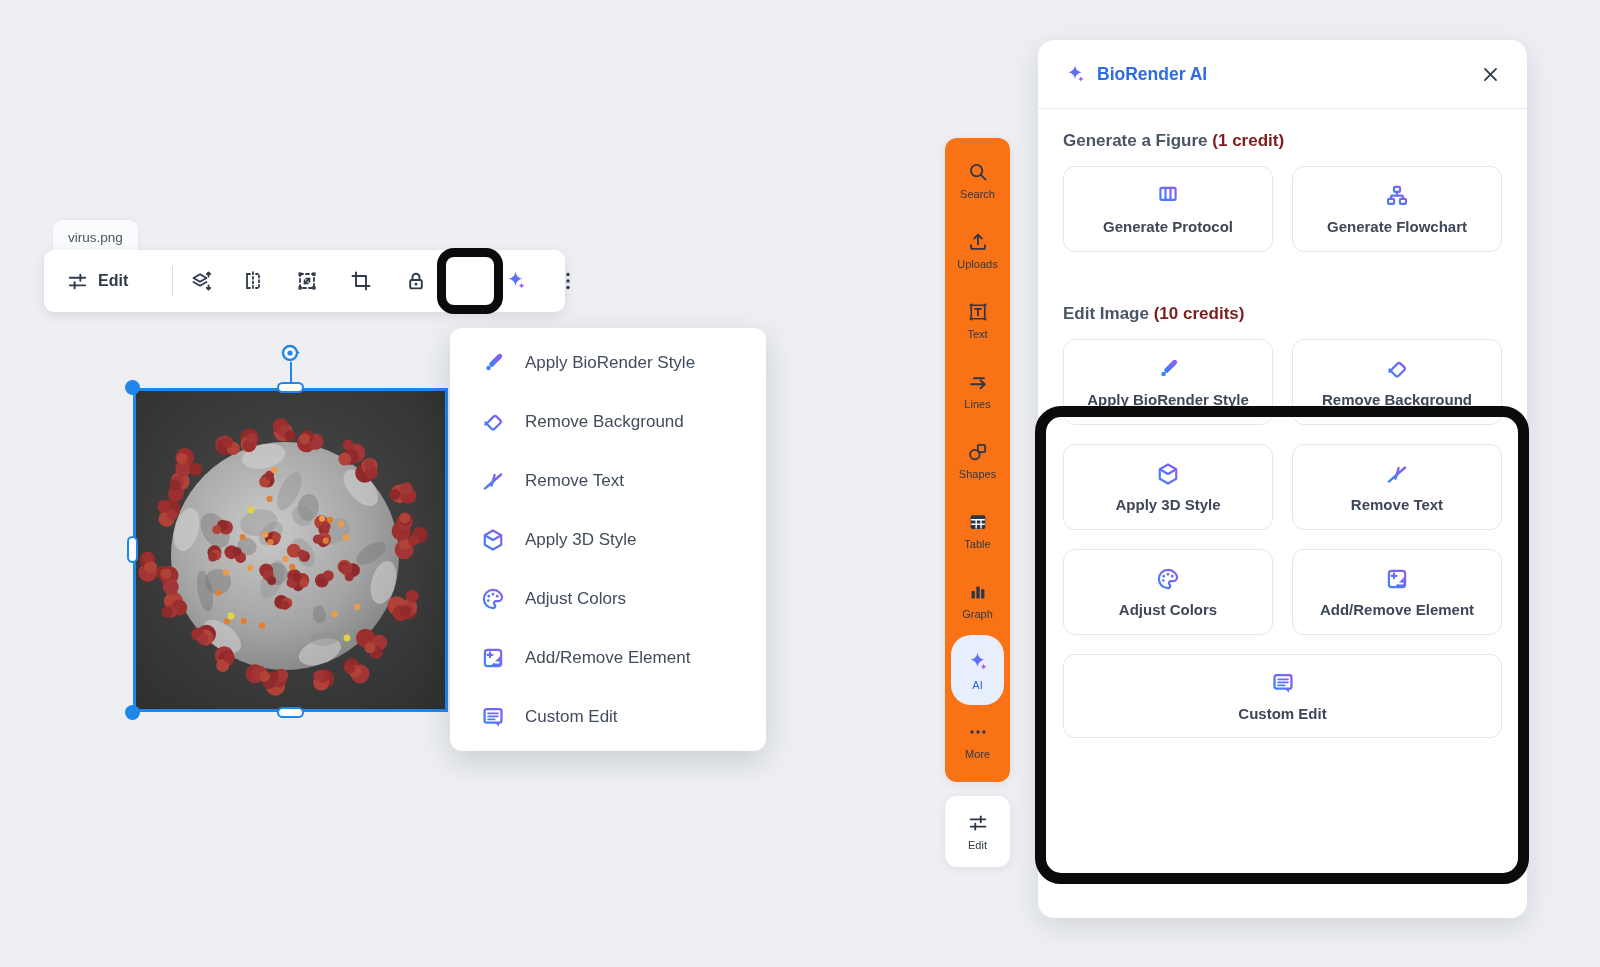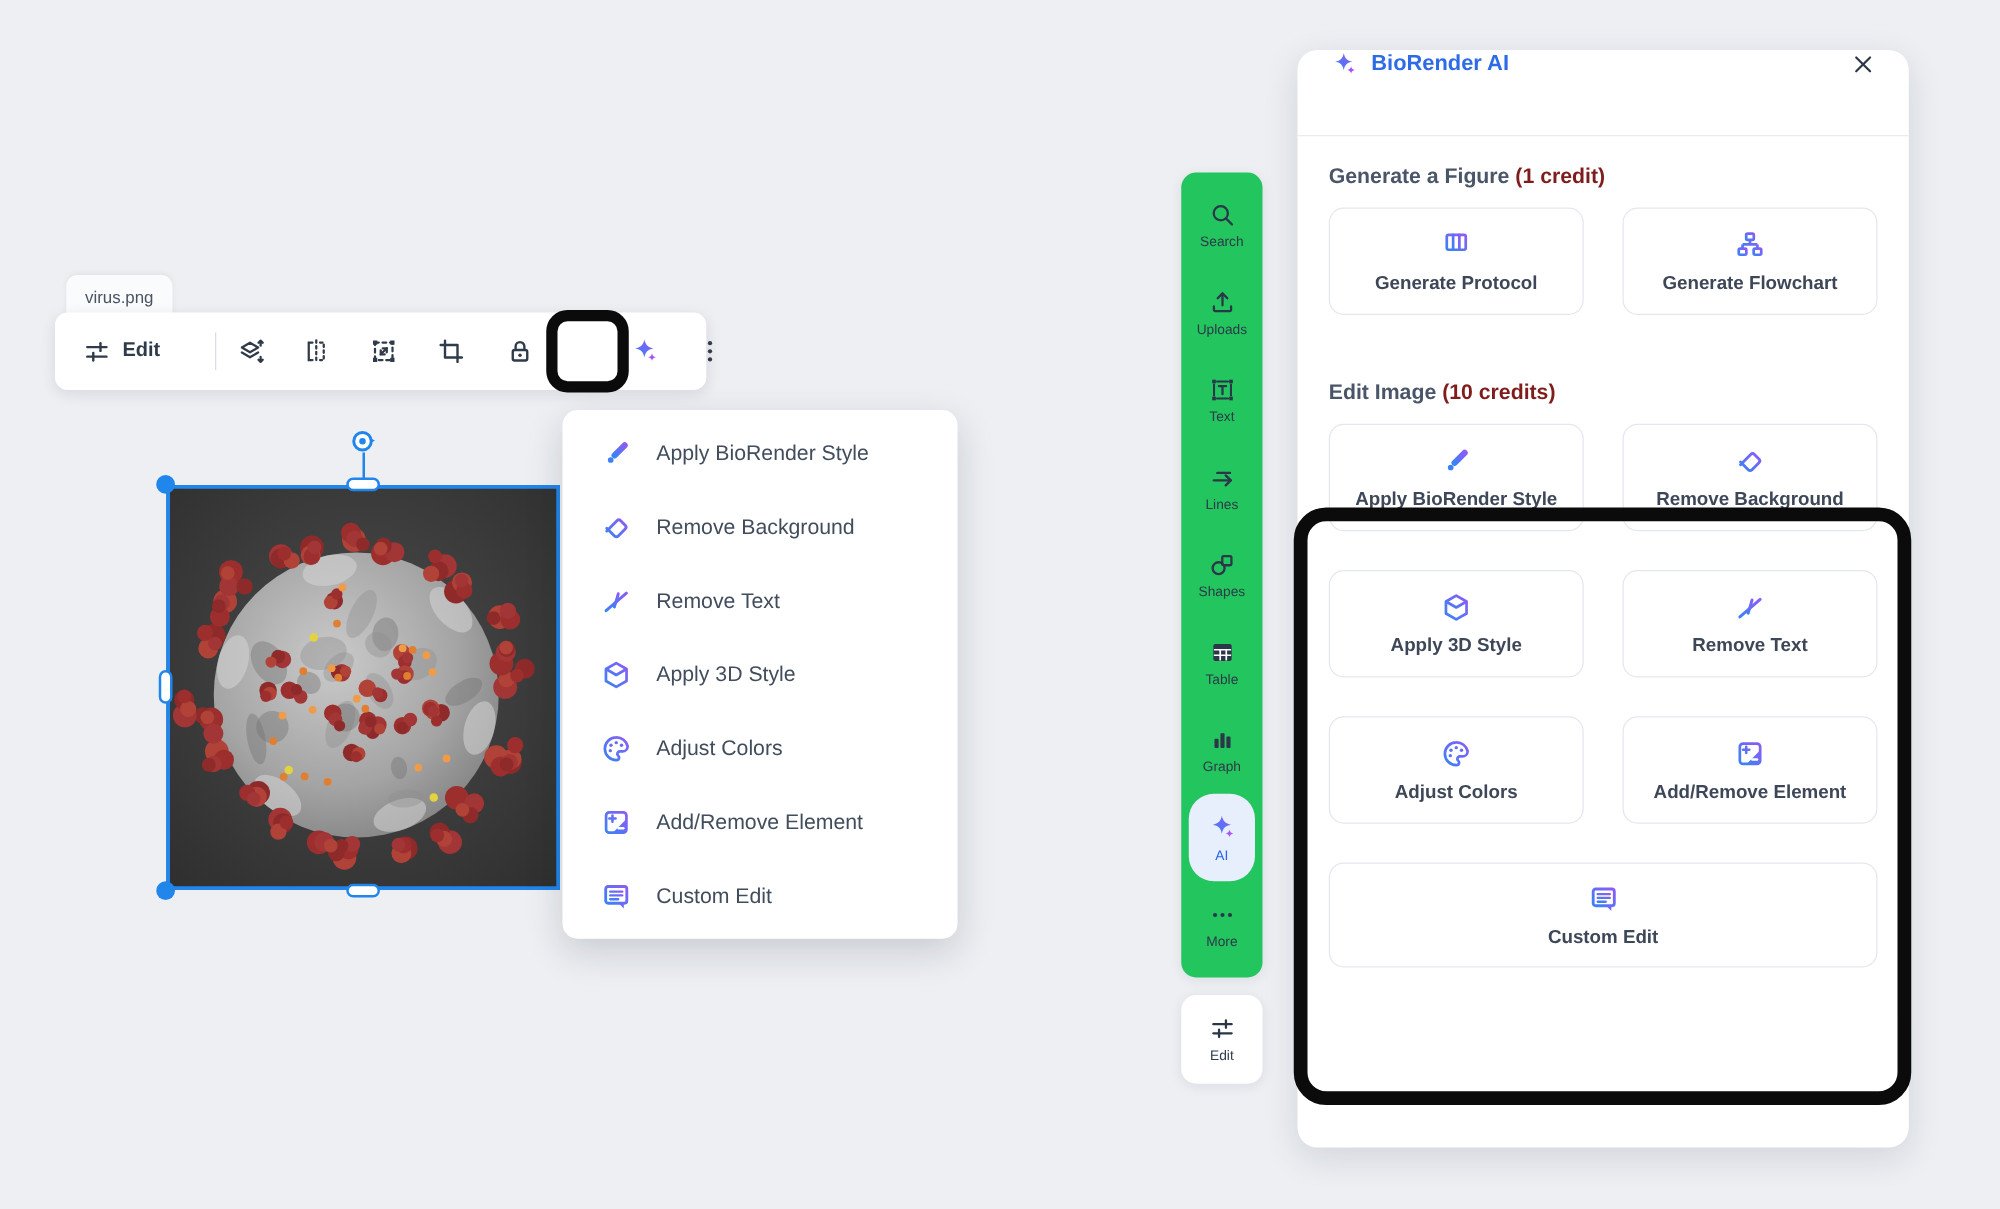--- a/index.html
+++ b/index.html
@@ -37,40 +37,40 @@
     border-radius:17px; z-index:7; pointer-events:none; background:transparent; }
 
   
   .ctx-menu { position:absolute; left:450px; top:328px; width:316px; background:#fff; border-radius:12px;
     box-shadow:0 10px 30px rgba(16,24,40,.16); padding:5px 0; z-index:6; }
   .ctx-item { height:59px; display:flex; align-items:center; gap:19px; padding:0 14px 0 30px;
     font-size:17px; color:#414c5c; cursor:pointer; }
   .ctx-item .mi { width:26px; height:26px; flex:0 0 26px; }
 
   
-  .side-rail { position:absolute; left:945px; top:138px; width:65px; background:#22c55e; border-radius:12px;
+  .side-rail { position:absolute; left:945px; top:138px; width:65px; background:#f97316; border-radius:12px;
     box-shadow:0 2px 10px rgba(16,24,40,.08); padding:7px 0; z-index:3; }
   .rail-item { height:70px; display:flex; flex-direction:column; align-items:center; justify-content:center;
     gap:5px; cursor:pointer; }
   .rail-item .lbl { font-size:11px; color:#2e3949; }
   .rail-item.active { background:#e7eefc; border-radius:20px; margin:0 6px; }
   .rail-item.active .lbl { color:#2563eb; }
   .edit-rail { position:absolute; left:945px; top:796px; width:65px; height:71px; background:#fff; border-radius:12px;
     box-shadow:0 2px 10px rgba(16,24,40,.08); z-index:3; display:flex; align-items:center; justify-content:center; }
 
   
   .ai-panel { position:absolute; left:1038px; top:40px; width:489px; height:878px; background:#fff; border-radius:16px;
     box-shadow:0 8px 28px rgba(16,24,40,.12); z-index:3; }
-  .panel-header { height:69px; display:flex; align-items:flex-start; padding:0 26px; border-bottom:1px solid #e9ebf0; gap:10px; }
+  .panel-header { height:69px; display:flex; align-items:center; padding:0 26px; border-bottom:1px solid #e9ebf0; gap:10px; }
   .panel-title { font-size:17.5px; font-weight:700; color:#2e6be6; }
   .close-btn { margin-left:auto; width:22px; height:22px; cursor:pointer; display:flex; align-items:center; justify-content:center; }
   .panel-body { padding:22px 25px 0 25px; }
   .section-title { font-size:17px; font-weight:700; color:#4a5568; }
   .section-title .credits { font-weight:700; color:#7f1d1d; }
-  .grid { margin-top:15px; display:grid; grid-template-columns:1fr 1fr; gap:31px; }
+  .grid { margin-top:15px; display:grid; grid-template-columns:1fr 1fr; gap:19px; }
   .card { height:86px; border:1px solid #e3e7ef; border-radius:12px; background:#fff; display:flex; flex-direction:column;
     align-items:center; justify-content:center; gap:9px; cursor:pointer; }
   .card .ci { width:26px; height:26px; }
   .card-label { font-size:15px; font-weight:600; color:#3d4758; }
   .card.full { grid-column:1 / -1; height:84px; }
   .sec2 { margin-top:52px; }
   .annot-panel { position:absolute; left:1035px; top:406px; width:494px; height:478px; border:11px solid #0b0b0b;
     border-radius:26px; z-index:8; pointer-events:none; }
 </style>
 </head>

